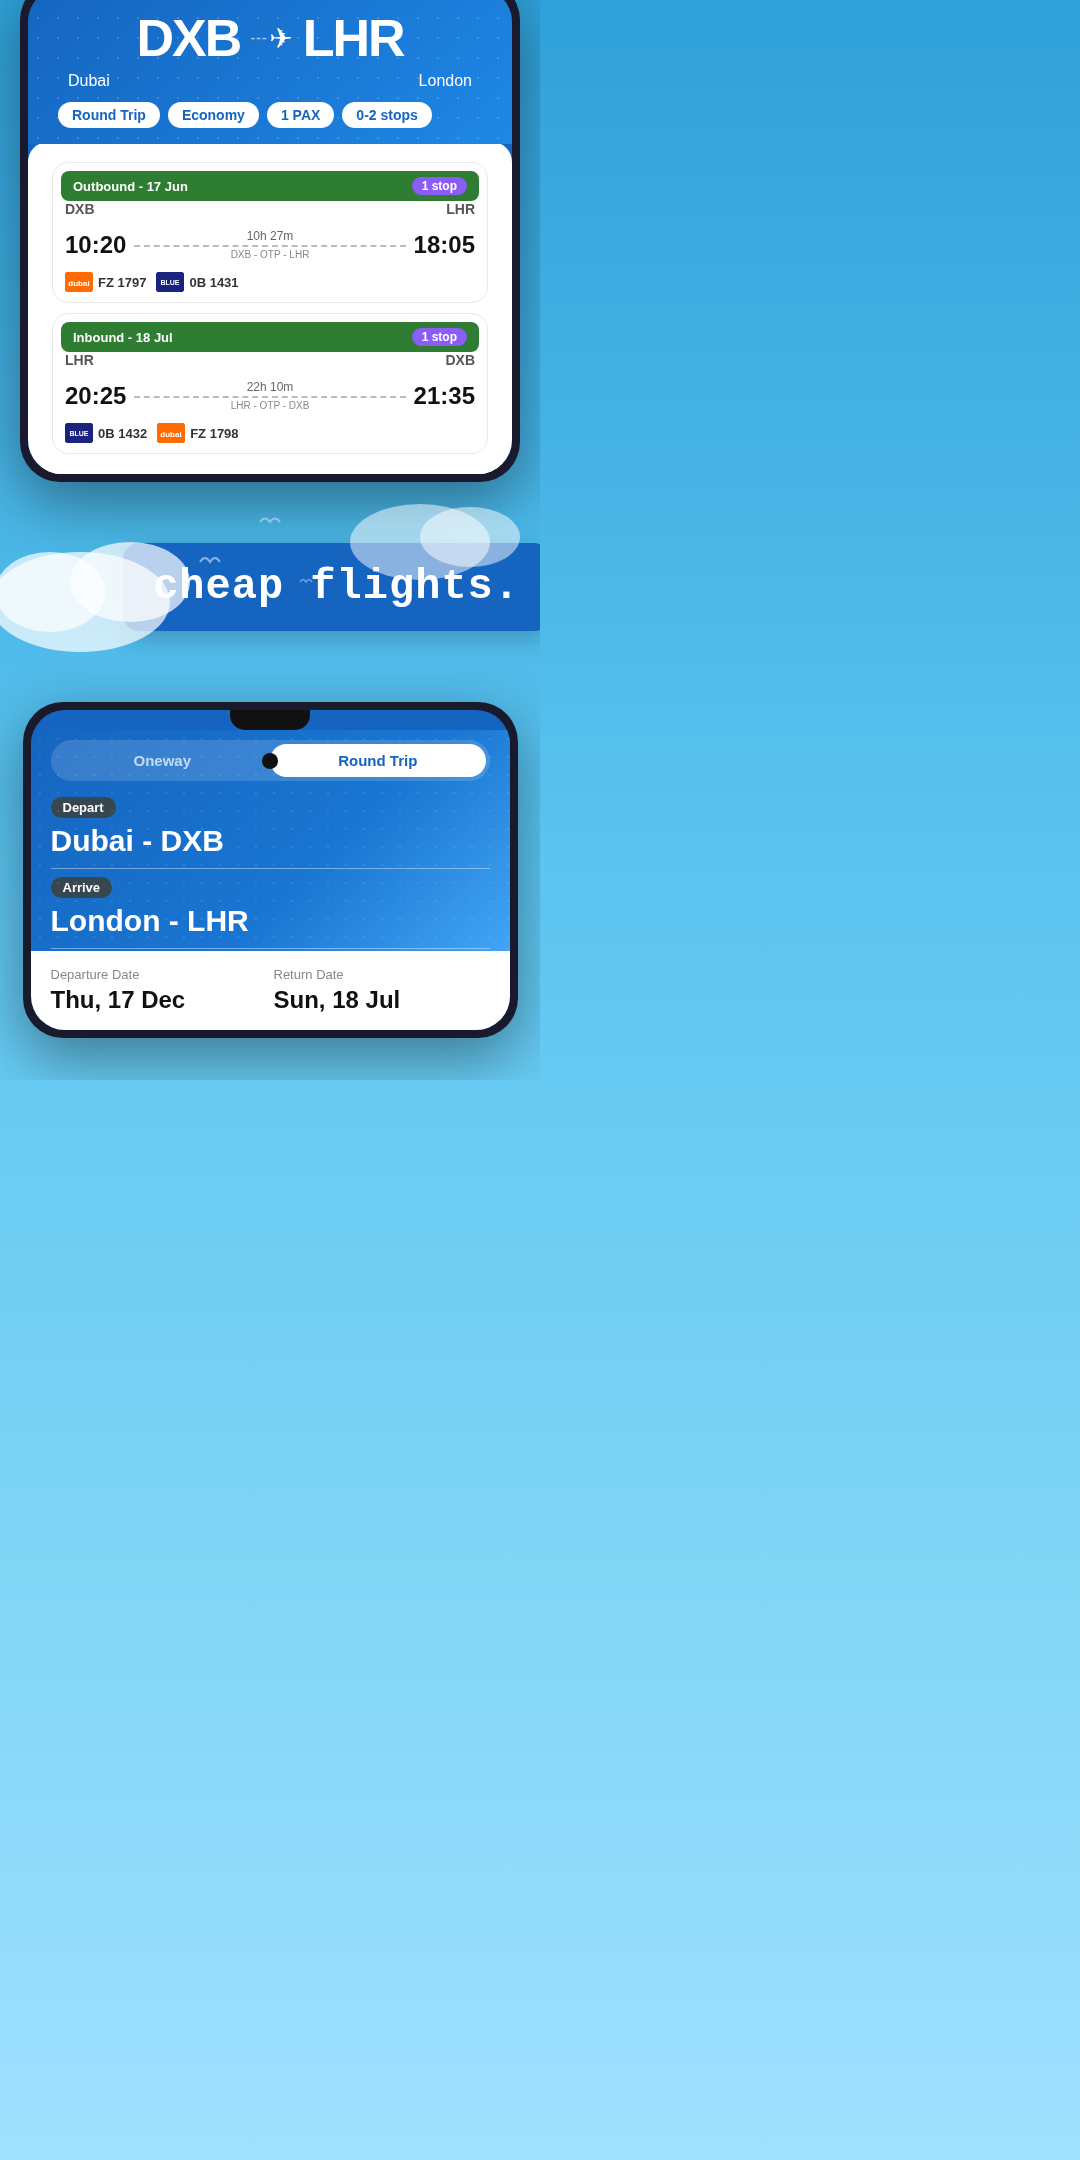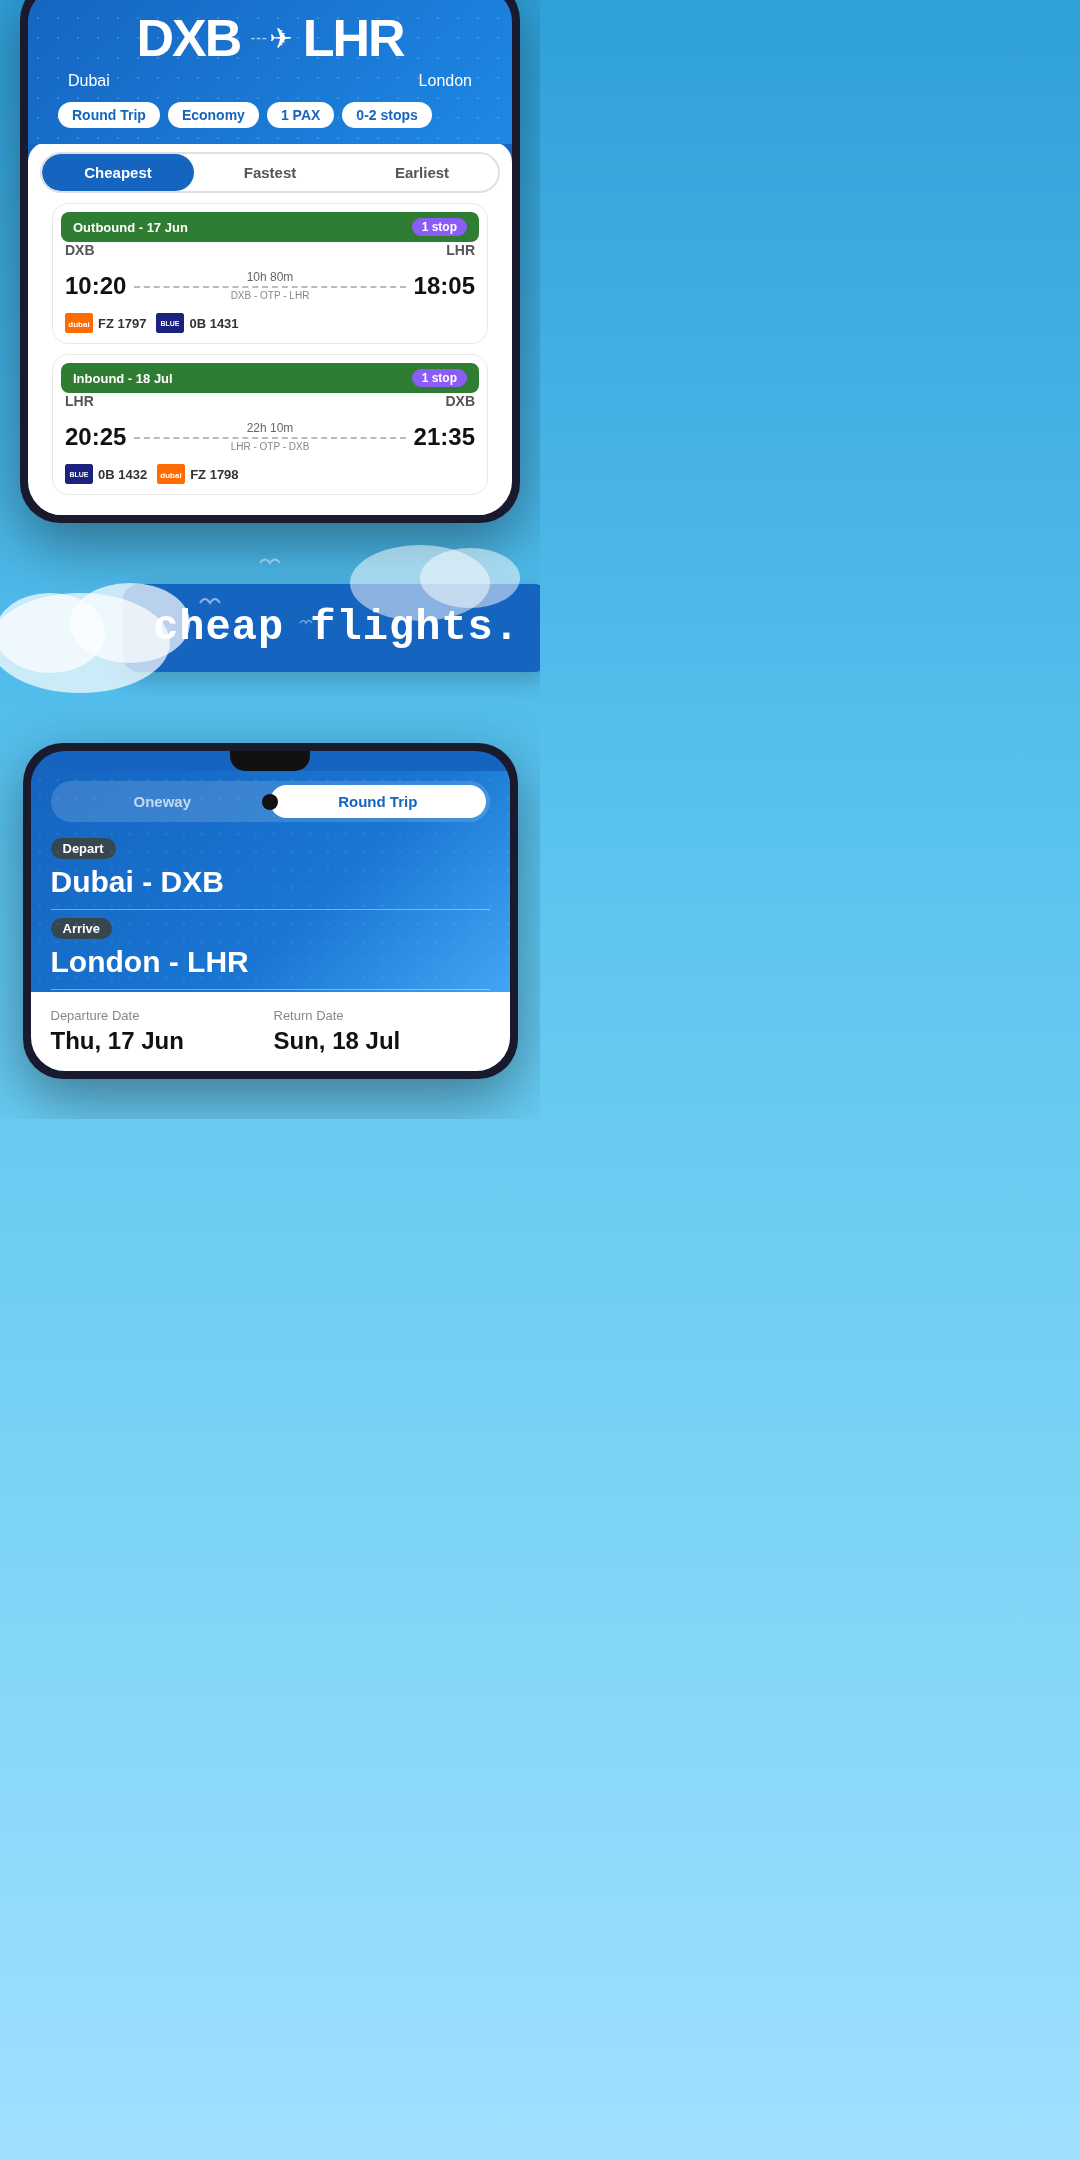--- a/index.html
+++ b/index.html
@@ -444,43 +444,38 @@
         <div class="filter-pills">
           <span class="pill">Round Trip</span>
           <span class="pill">Economy</span>
           <span class="pill">1 PAX</span>
           <span class="pill">0-2 stops</span>
         </div>
       </div>
 
       <div style="background:white; margin-top:-2px; border-radius: 20px 20px 0 0; padding: 10px 12px 0;">
 
-        <div class="tabs-row">
-          <div class="tab active">Cheapest</div>
-          <div class="tab">Fastest</div>
-          <div class="tab">Earliest</div>
-        </div>
 
         <div class="flights-section">
 
           <div class="flight-card">
             <div class="flight-segment-header">
               <span class="segment-label">Outbound - 17 Jun</span>
               <span class="stop-badge">1 stop</span>
             </div>
 
             <div class="airport-codes-row">
               <span class="airport-code-small">DXB</span>
               <span class="airport-code-small">LHR</span>
             </div>
 
             <div class="flight-times">
               <span class="time-big">10:20</span>
               <div class="route-middle">
-                <div class="duration-text">10h 80m</div>
+                <div class="duration-text">10h 27m</div>
                 <hr class="dashed-line">
                 <div class="route-text">DXB - OTP - LHR</div>
               </div>
               <span class="time-big">18:05</span>
             </div>
 
             <div class="airline-row">
               <div class="airline-badge">
                 <div class="airline-logo logo-orange">
                   <svg width="28" height="20" viewBox="0 0 28 20">
@@ -599,21 +594,21 @@
             <div style="height:1px;background:rgba(255,255,255,0.4);"></div>
           </div>
         </div>
 
       </div>
 
       <div class="phone2-body">
         <div class="date-row">
           <div class="date-group">
             <div class="date-label">Departure Date</div>
-            <div class="date-value">Thu, 17 Jun</div>
+            <div class="date-value">Thu, 17 Dec</div>
           </div>
           <div class="date-group">
             <div class="date-label">Return Date</div>
             <div class="date-value">Sun, 18 Jul</div>
           </div>
         </div>
       </div>
 
     </div>
   </div>

